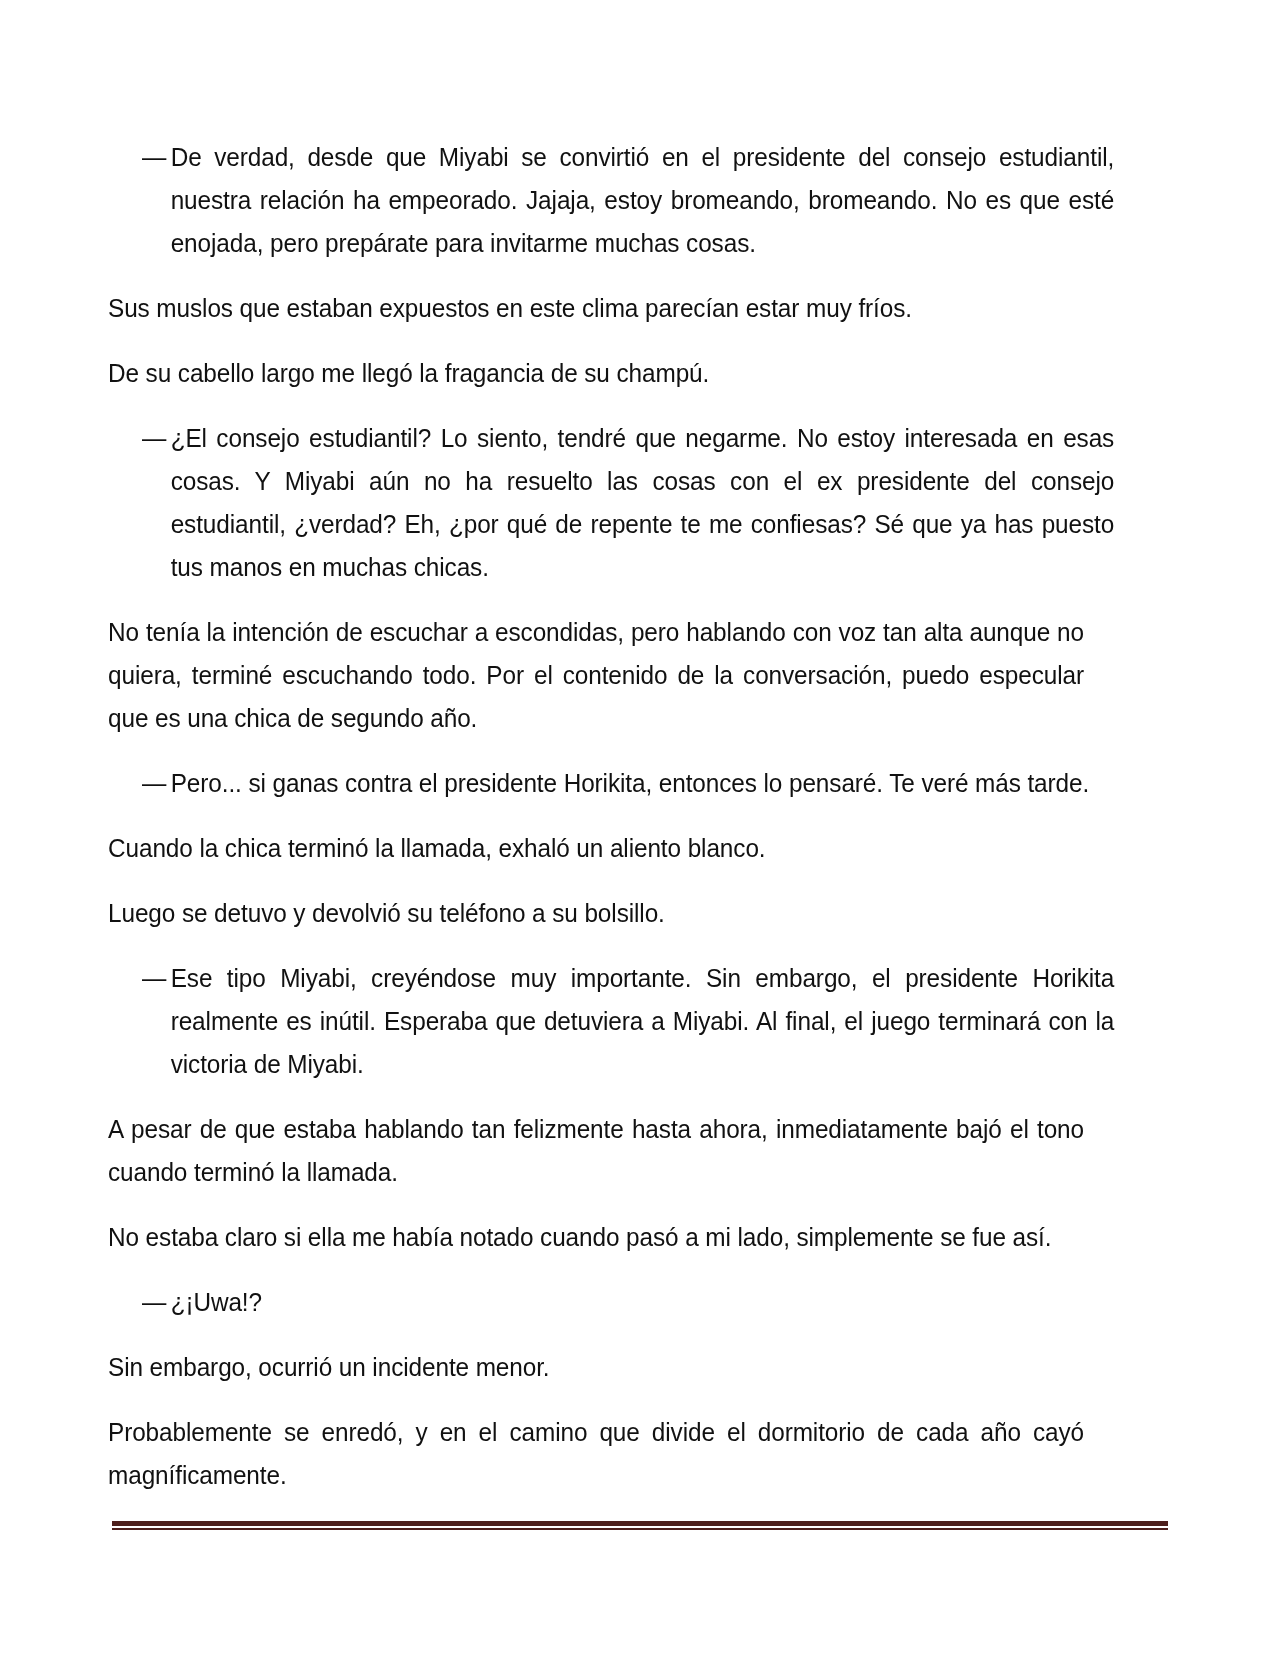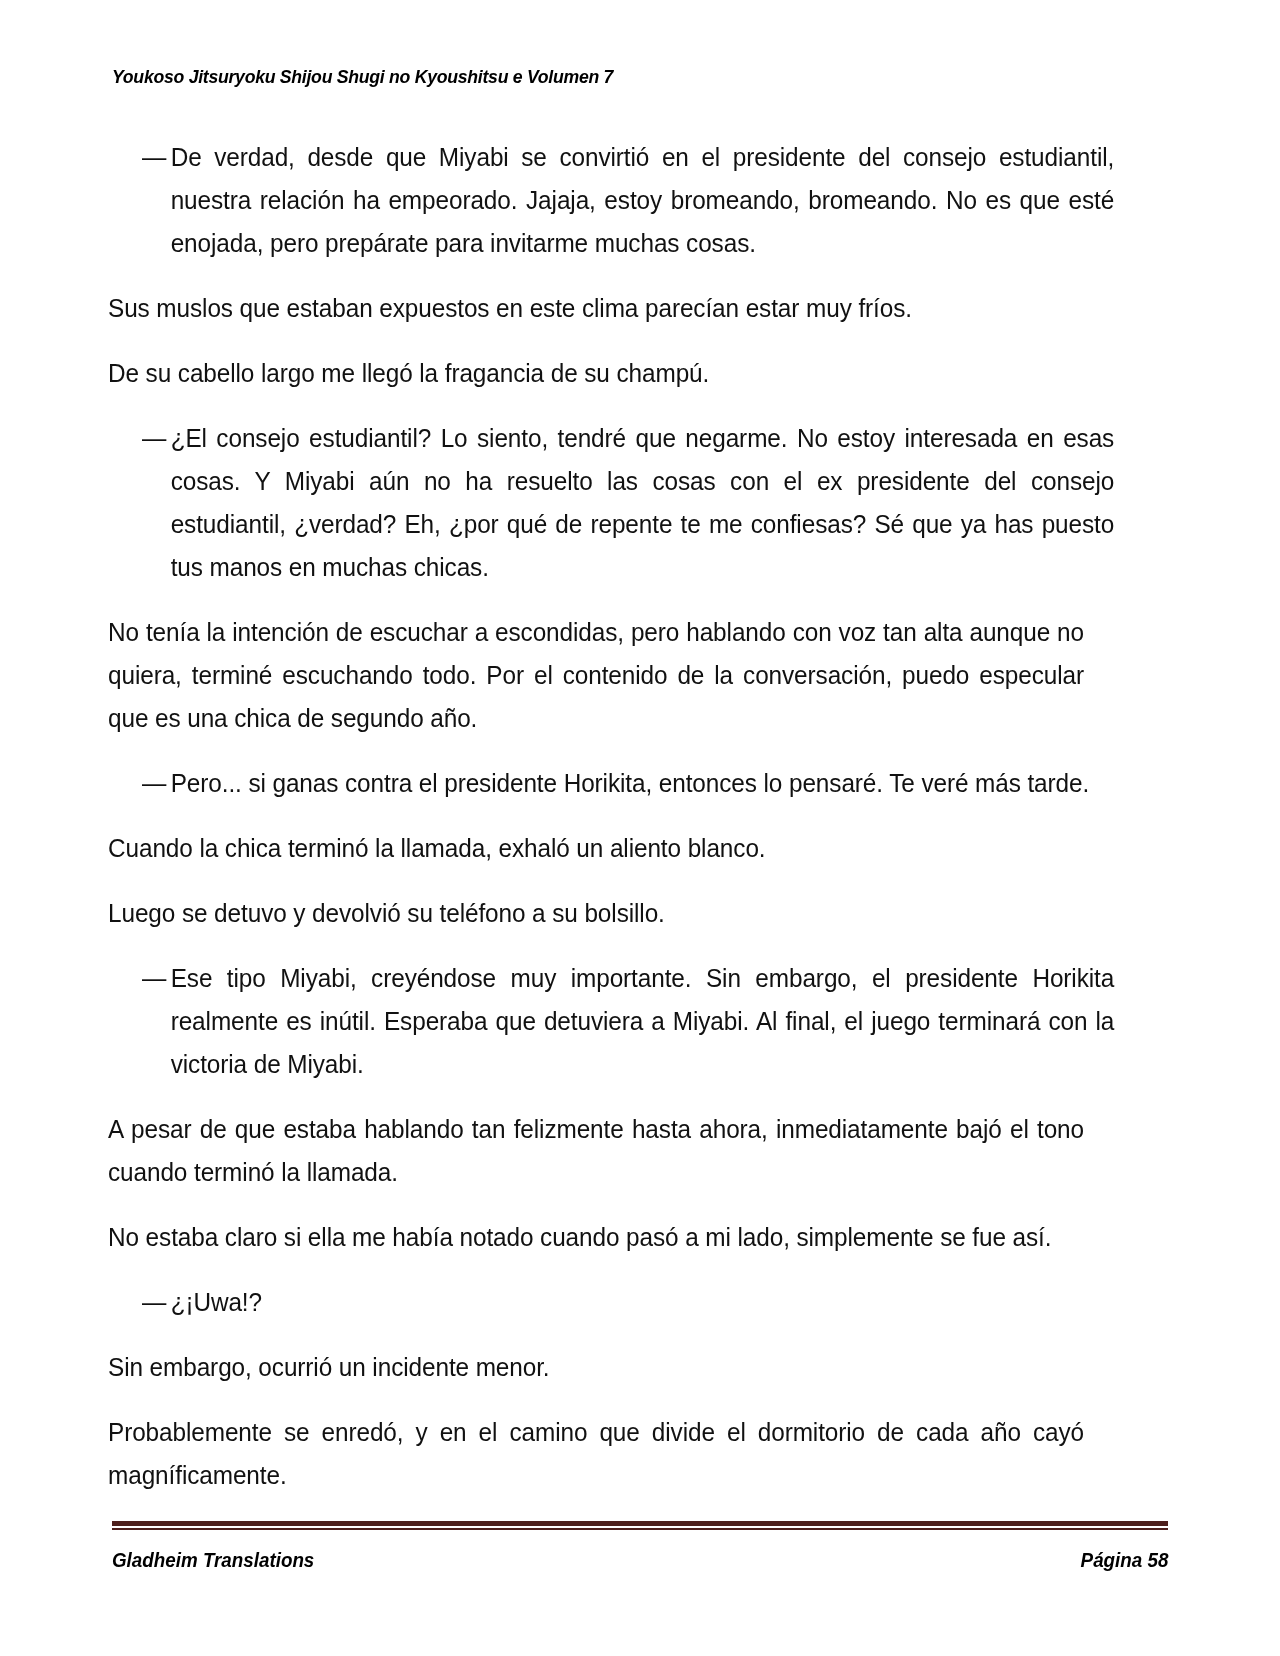--- a/index.html
+++ b/index.html
@@ -130,23 +130,20 @@
     transform: scaleX(0.94);
   }
   .footer-left { transform-origin: left center; }
   .footer-right { transform-origin: right center; }
 </style>
 </head>
 <body>
 
 <div class="page">
 
-  <div class="header">
-    <div class="header-title">Youkoso Jitsuryoku Shijou Shugi no Kyoushitsu e Volumen 7</div>
-  </div>
 
   <div class="content">
       <p class="para dialogue"><span class="dash">—</span><span>De verdad, desde que Miyabi se convirtió en el presidente del consejo estudiantil, nuestra relación ha empeorado. Jajaja, estoy bromeando, bromeando. No es que esté enojada, pero prepárate para invitarme muchas cosas.</span></p>
       <p class="para narration"><span>Sus muslos que estaban expuestos en este clima parecían estar muy fríos.</span></p>
       <p class="para narration"><span>De su cabello largo me llegó la fragancia de su champú.</span></p>
       <p class="para dialogue"><span class="dash">—</span><span>¿El consejo estudiantil? Lo siento, tendré que negarme. No estoy interesada en esas cosas. Y Miyabi aún no ha resuelto las cosas con el ex presidente del consejo estudiantil, ¿verdad? Eh, ¿por qué de repente te me confiesas? Sé que ya has puesto tus manos en muchas chicas.</span></p>
       <p class="para narration"><span>No tenía la intención de escuchar a escondidas, pero hablando con voz tan alta aunque no quiera, terminé escuchando todo. Por el contenido de la conversación, puedo especular que es una chica de segundo año.</span></p>
       <p class="para dialogue"><span class="dash">—</span><span>Pero... si ganas contra el presidente Horikita, entonces lo pensaré. Te veré más tarde.</span></p>
       <p class="para narration"><span>Cuando la chica terminó la llamada, exhaló un aliento blanco.</span></p>
       <p class="para narration"><span>Luego se detuvo y devolvió su teléfono a su bolsillo.</span></p>
@@ -157,18 +154,14 @@
       <p class="para narration"><span>Sin embargo, ocurrió un incidente menor.</span></p>
       <p class="para narration"><span>Probablemente se enredó, y en el camino que divide el dormitorio de cada año cayó magníficamente.</span></p>
     </div>
 
   <div class="footer-rule">
     <div class="rule-thick" style="background: rgb(77, 31, 28);"></div>
     <div class="rule-gap"></div>
     <div class="rule-thin" style="background: rgb(77, 31, 28);"></div>
   </div>
 
-  <div class="footer">
-    <div class="footer-left">Gladheim Translations</div>
-    <div class="footer-right">Página 58</div>
-  </div>
 
 </div>
 
 </body></html>

